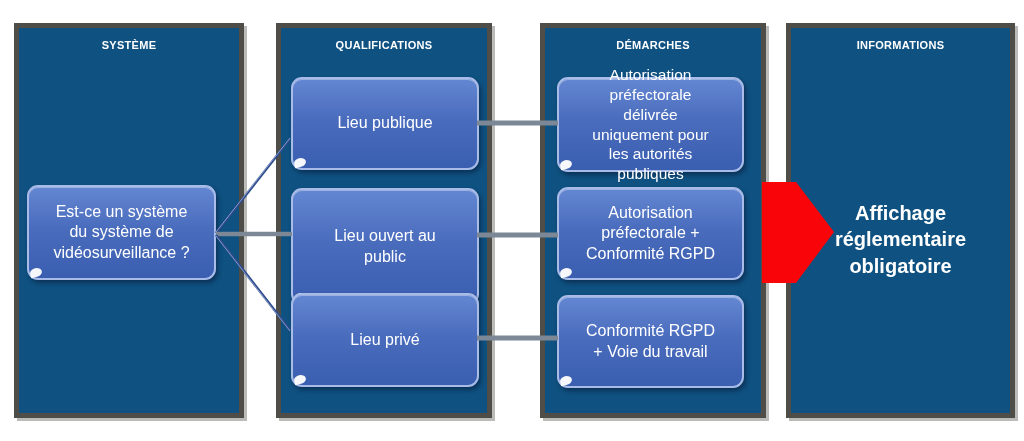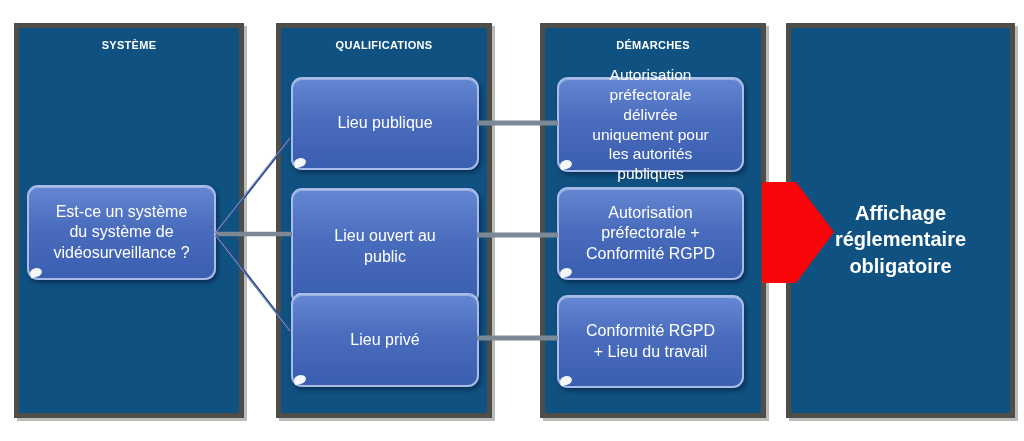--- a/index.html
+++ b/index.html
@@ -118,24 +118,25 @@
     <div class="panel-title">QUALIFICATIONS</div>
     <div class="node q-box" id="q-box-0">Lieu publique</div>
     <div class="node q-box" id="q-box-1">Lieu ouvert au public</div>
     <div class="node q-box" id="q-box-2">Lieu privé</div>
   </div>
 
   <div class="panel" id="panel-demarches">
     <div class="panel-title">DÉMARCHES</div>
     <div class="node d-box" id="d-box-0">Autorisation préfectorale délivrée uniquement pour les autorités publiques</div>
     <div class="node d-box" id="d-box-1">Autorisation préfectorale + Conformité RGPD</div>
-    <div class="node d-box" id="d-box-2">Conformité RGPD + Lieu du travail</div>
+    <div class="node d-box" id="d-box-2">Conformité RGPD + Voie du travail</div>
   </div>
 
   <div class="panel" id="panel-informations">
+    <div class="panel-title">INFORMATIONS</div>
     <div class="info-text">Affichage réglementaire obligatoire</div>
   </div>
 
   <svg class="overlay" viewBox="0 0 1024 441">
 
     <line class="branch-line" x1="216" y1="233" x2="290" y2="139"></line>
     <line class="branch-glint" x1="216" y1="232" x2="290" y2="138"></line>
     <line class="connector-line" x1="216" y1="234" x2="292" y2="234" stroke-width="4.5"></line>
     <line class="branch-line" x1="216" y1="235" x2="290" y2="330"></line>
     <line class="branch-glint" x1="216" y1="236" x2="290" y2="331"></line>

